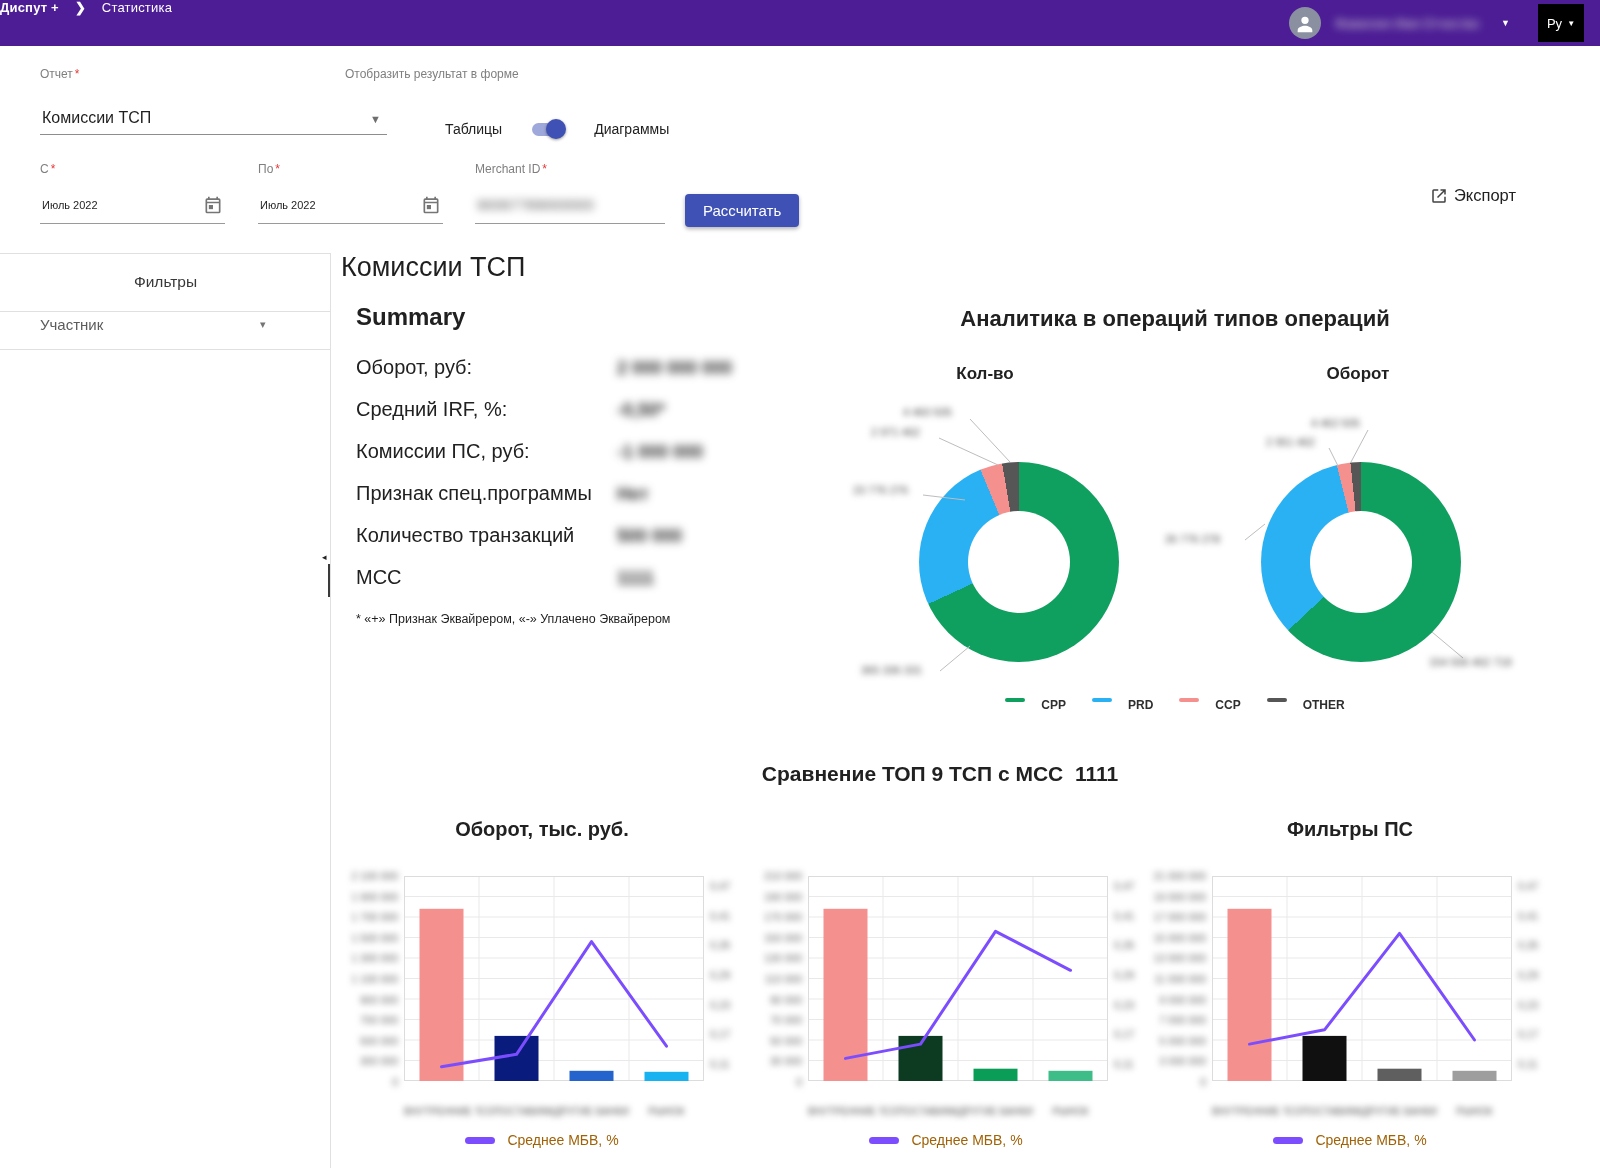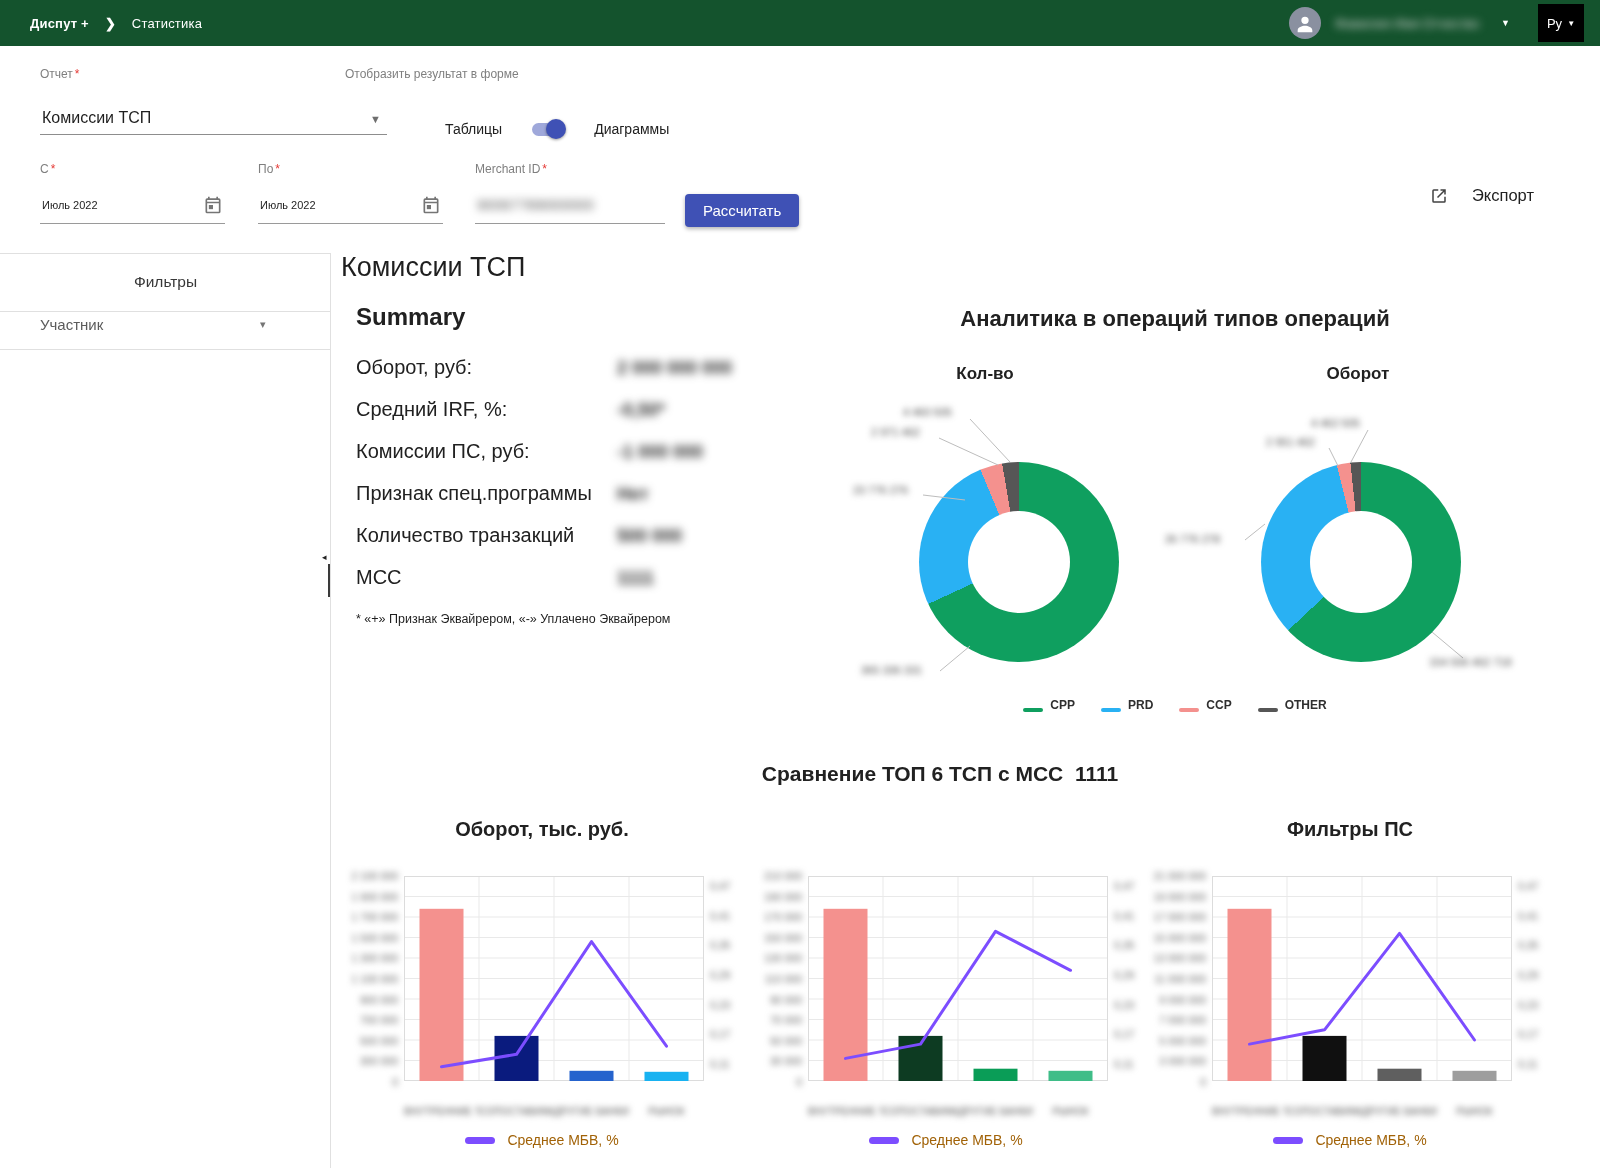--- a/index.html
+++ b/index.html
@@ -2,21 +2,21 @@
 <html><head>
 <meta charset="utf-8">
 <style>
 *{box-sizing:border-box;margin:0;padding:0}
 body{font-family:"Liberation Sans",sans-serif;background:#fff;color:#212121}
 .page{position:relative;width:1600px;height:1168px;background:#fff;overflow:hidden}
 .blur{filter:blur(4px)}
 .blur-sm{filter:blur(3px)}
 
 
-.topbar{position:absolute;left:0;top:0;width:1600px;height:46px;background:#14532d;display:flex;align-items:center;padding-left:30px;color:#fff}
+.topbar{position:absolute;left:0;top:0;width:1600px;height:46px;background:#4c1d95;display:flex;align-items:flex-start;color:#fff}
 .crumb{font-size:13px;font-weight:600;letter-spacing:.2px;cursor:pointer}
 .crumb.light{font-weight:500}
 .crumb-sep{margin:0 16px;font-size:13px;font-weight:700}
 .topbar-right{position:absolute;right:0;top:0;height:46px;display:flex;align-items:center}
 .avatar{width:32px;height:32px;border-radius:50%;background:#8a90a0;display:flex;align-items:center;justify-content:center;overflow:hidden}
 .avatar svg{width:22px;height:22px;margin-top:2px}
 .user-name{font-size:13px;color:#d6d6d6;margin-left:14px;width:150px;white-space:nowrap;overflow:hidden}
 .user-caret{font-size:9px;color:#fff;margin:0 14px 0 16px;cursor:pointer}
 .lang-box{width:46px;height:38px;background:#000;color:#fff;display:flex;align-items:center;justify-content:center;gap:5px;font-size:13px;margin:0 16px 0 14px;cursor:pointer}
 .lang-box .lang-caret{font-size:8px}
@@ -29,21 +29,21 @@
 .select-field .caret{position:absolute;right:6px;top:10px;font-size:11px;color:#6e6e6e}
 .input-field{position:absolute;height:34px;border-bottom:1px solid #9a9a9a}
 .input-field .val{font-size:11px;color:#1f1f1f;line-height:30px;padding-left:2px}
 .input-field .cal{position:absolute;right:2px;top:5px}
 .toggle-row{position:absolute;display:flex;align-items:center;gap:28px}
 .toggle-label{font-size:14px;color:#212121;cursor:pointer}
 .switch{position:relative;width:36px;height:20px;cursor:pointer}
 .switch-track{position:absolute;left:2px;top:4px;width:32px;height:13px;border-radius:7px;background:#9fa8da}
 .switch-thumb{position:absolute;right:0;top:0;width:20px;height:20px;border-radius:50%;background:#3f51b5;box-shadow:0 1px 3px rgba(0,0,0,.4)}
 .calc-btn{position:absolute;background:#3f51b5;color:#fff;font-size:15px;font-family:"Liberation Sans",sans-serif;padding:8px 18px;border:none;border-radius:4px;box-shadow:0 2px 4px rgba(0,0,0,.3);cursor:pointer}
-.export{position:absolute;display:flex;align-items:center;gap:24px;cursor:pointer}
+.export{position:absolute;display:flex;align-items:center;gap:6px;cursor:pointer}
 .export span{font-size:16.5px;color:#212121}
 
 
 .hline{position:absolute;background:#e0e0e0;height:1px}
 .vline{position:absolute;background:#e0e0e0;width:1px}
 .side-title{position:absolute;left:0;top:253px;width:331px;height:59px;display:flex;align-items:center;justify-content:center;font-size:15.5px;font-weight:500;color:#383838;border-bottom:1px solid #e0e0e0}
 .side-item{position:absolute;left:0;top:301px;width:331px;height:49px;border-bottom:1px solid #e0e0e0;cursor:pointer}
 .side-item .lbl{position:absolute;left:40px;top:15px;font-size:15px;color:#5c5c5c}
 .side-item .caret{position:absolute;left:260px;top:17px;font-size:11px;color:#757575}
 .collapse-caret{position:absolute;left:322px;top:552px;font-size:9px;color:#222}
@@ -58,21 +58,21 @@
 .analytics-title{position:absolute;left:870px;top:306px;width:610px;text-align:center;font-size:22px;font-weight:700}
 .donut-sub{position:absolute;width:200px;text-align:center;font-size:17px;font-weight:700}
 
 .donut-wrap{position:absolute;width:370px;height:345px}
 .donut-ring{position:absolute;left:80px;top:70px;width:200px;height:200px;border-radius:50%}
 .donut-ring::after{content:"";position:absolute;left:49px;top:49px;width:102px;height:102px;border-radius:50%;background:#fff}
 .callout-lines{position:absolute;left:0;top:0;width:370px;height:345px;pointer-events:none}
 .callout{position:absolute;font-size:11px;color:#4a4a4a;white-space:nowrap}
 
 .donut-legend{position:absolute;left:870px;top:698px;width:610px;display:flex;justify-content:center;gap:26px}
-.dleg-item{display:flex;align-items:flex-end;gap:7px}
+.dleg-item{display:flex;align-items:flex-start;gap:16px}
 .dleg-dash{width:20px;height:4px;border-radius:2px}
 .dleg-label{font-size:12px;font-weight:600;color:#2f2f2f}
 
 .comparison-title{position:absolute;left:640px;top:762px;width:600px;text-align:center;font-size:21px;font-weight:700;white-space:pre}
 
 .chart-block{position:absolute;top:818px;width:400px;height:350px}
 .chart-title{position:absolute;left:0;top:0;width:100%;text-align:center;font-size:20px;font-weight:700}
 .yaxis{position:absolute;display:flex;flex-direction:column;justify-content:space-between;font-size:10.5px;color:#666}
 .yaxis.left{left:0;top:52px;width:56px;height:218px;align-items:flex-end}
 .yaxis.right{left:368px;top:62px;width:32px;height:190px;align-items:flex-start}
@@ -229,21 +229,21 @@
     <div class="dleg-item">
       <span class="dleg-dash" style="background: rgb(244, 145, 142);"></span>
       <span class="dleg-label">CCP</span>
     </div>
     <div class="dleg-item">
       <span class="dleg-dash" style="background: rgb(86, 86, 86);"></span>
       <span class="dleg-label">OTHER</span>
     </div>
   </div>
 
-  <div class="comparison-title">Сравнение ТОП 6 ТСП с МСС  1111</div>
+  <div class="comparison-title">Сравнение ТОП 9 ТСП с МСС  1111</div>
 
   <div class="chart-block" style="left:342px">
     <div class="chart-title">Оборот, тыс. руб.</div>
     <div class="yaxis left blur-sm">
         <span>2 100 000</span>
         <span>1 900 000</span>
         <span>1 700 000</span>
         <span>1 500 000</span>
         <span>1 300 000</span>
         <span>1 100 000</span>

